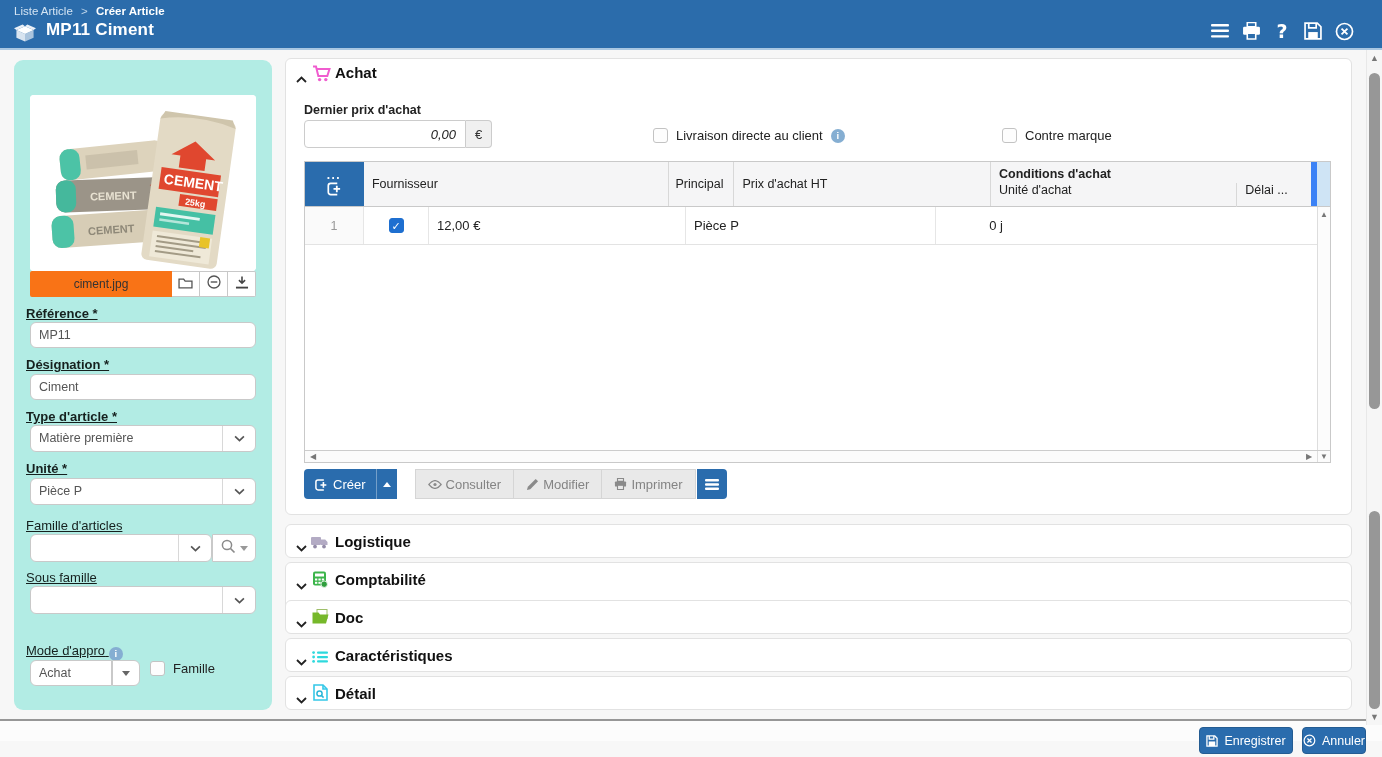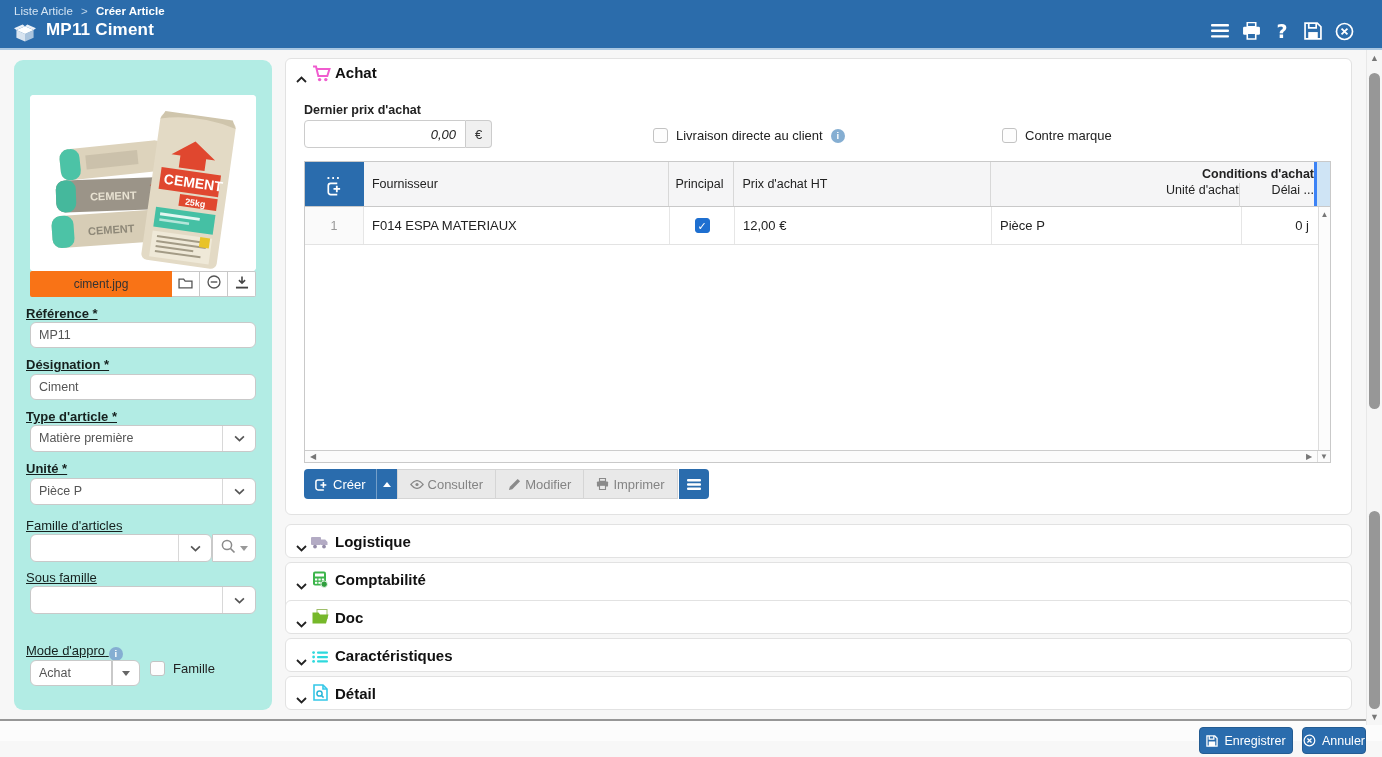--- a/index.html
+++ b/index.html
@@ -64,21 +64,21 @@
   .chk-row { position:absolute; display:flex; align-items:center; gap:8px; font-size:13px; color:#222; }
 
   
   .grid { position:absolute; left:18px; top:102px; width:1027px; height:302px; border:1px solid #c9c9c9; background:#fff; }
   .g-head { display:flex; height:45px; background:#f5f5f6; border-bottom:1px solid #c9c9c9; }
   .hc { border-right:1px solid #d8d8d8; display:flex; align-items:center; padding-left:8px;
         font-size:12.5px; color:#222; }
   .hc-blue { width:59px; background:#2a6cad; border-right:1px solid #2a6cad; flex-direction:column;
              justify-content:center; padding:0; gap:1px; cursor:pointer; }
   .hc-blue .dots { color:#fff; font-weight:bold; font-size:12px; letter-spacing:1.5px; line-height:8px; }
-  .grp { width:326px; border-right:3px solid #3b82f6;text-align:right; }
+  .grp { width:326px; border-right:6px solid #3b82f6; }
   .grp-top { height:21px; padding:5px 0 0 8px; font-size:12.5px; font-weight:bold; color:#222; }
   .grp-bot { height:24px; display:flex; }
   .grp-bot > div { font-size:12.5px; color:#222; padding-left:8px; }
   .sb-spacer { width:13px; background:#cfe4f5; }
   .g-body { display:flex; height:243px; }
   .g-rows { width:1013px; }
   .g-row { display:flex; height:38px; border-bottom:1px solid #e3e3e3; cursor:pointer; }
   .bc-cell { border-right:1px solid #e6e6e6; display:flex; align-items:center; font-size:13px; color:#222; padding-left:8px; }
   .num-cell { background:#fafafa; color:#999; font-size:12.5px; justify-content:center; padding-left:0; }
   .vscroll { width:13px; border-left:1px solid #ddd; background:#fcfcfc; font-size:8px; color:#777;
@@ -359,21 +359,20 @@
             <div style="width:76px;border-left:1px solid #d8d8d8;white-space:nowrap;overflow:hidden;">Délai ...</div>
           </div>
         </div>
         <div class="sb-spacer"></div>
       </div>
 
       <div class="g-body">
         <div class="g-rows">
           <div class="g-row">
             <div class="bc-cell num-cell" style="width:59px;">1</div>
-            <div class="bc-cell" style="width:306px;">F014 ESPA MATERIAUX</div>
             <div class="bc-cell" style="width:65px;justify-content:center;padding-left:0;">
               <span class="cb checked">✓</span>
             </div>
             <div class="bc-cell" style="width:257px;">12,00 €</div>
             <div class="bc-cell" style="width:250px;">Pièce P</div>
             <div class="bc-cell" style="width:76px;justify-content:flex-end;padding:0 9px 0 0;border-right:none;">0 j</div>
           </div>
         </div>
         <div class="vscroll">
           <span>▲</span>
@@ -392,21 +391,21 @@
       <div class="tb-btn tb-blue creer-main">
         <svg viewBox="0 0 18 18" width="15" height="15">
           <path d="M13 3.5H6a2.5 2.5 0 0 0-2.5 2.5v7A2.5 2.5 0 0 0 6 15.5h7" fill="none" stroke="#fff" stroke-width="1.8"></path>
           <path d="M12.5 6v7M9 9.5h7" stroke="#fff" stroke-width="1.9"></path>
         </svg>
         <span>Créer</span>
       </div>
       <div class="creer-caret">
         <span class="caret-up-w"></span>
       </div>
-      <div class="tb-btn tb-gray" style="margin-left:0;border-left:1px solid #d5d5d5;justify-content:space-between;">
+      <div class="tb-btn tb-gray" style="margin-left:18px;border-left:1px solid #d5d5d5;justify-content:space-between;">
         <svg viewBox="0 0 16 10" width="14" height="9">
           <path d="M1 5q7-9 14 0q-7 9-14 0z" fill="none" stroke="#8a8a8a" stroke-width="1.4"></path>
             <circle cx="8" cy="5" r="1.8" fill="#8a8a8a"></circle>
         </svg>
         <span>Consulter</span>
       </div>
       <div class="tb-btn tb-gray">
         <svg viewBox="0 0 14 14" width="13" height="13">
           <path d="M1 13l1-3.6L10.4 1l2.6 2.6L4.6 12z" fill="#8a8a8a"></path>
         </svg>

